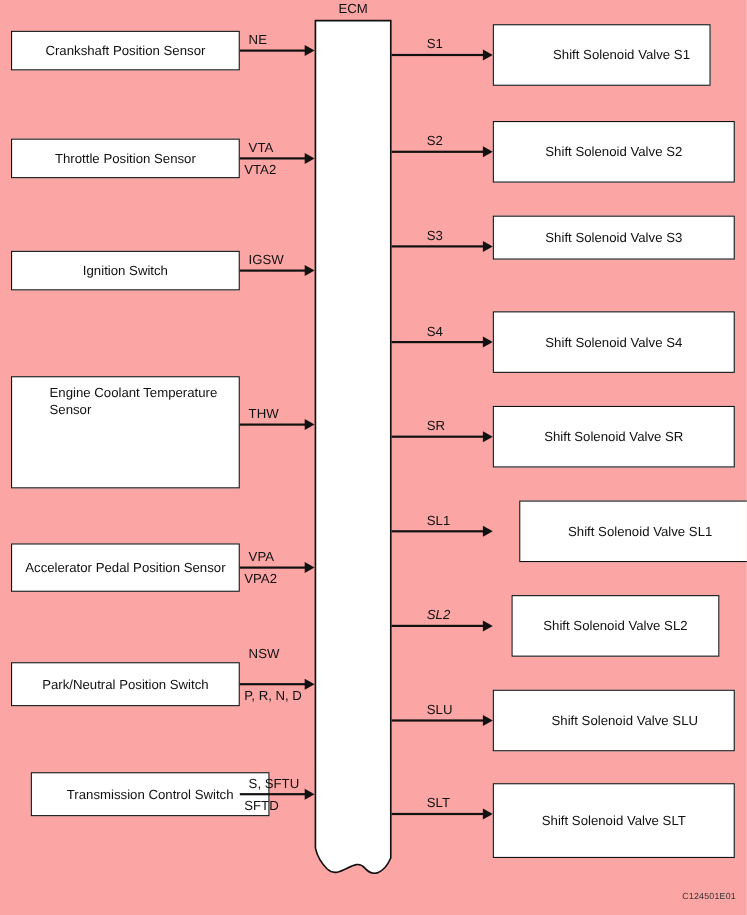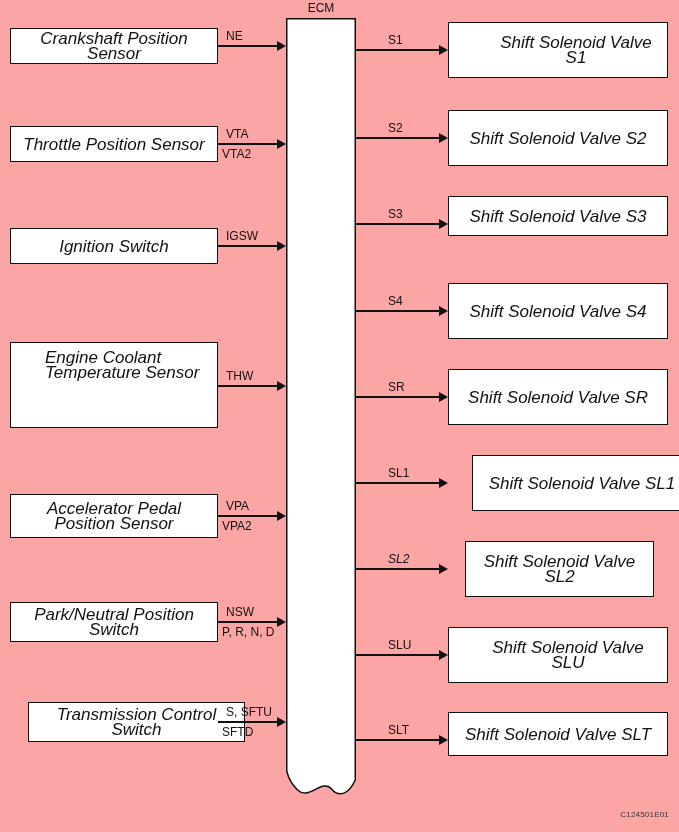--- a/index.html
+++ b/index.html
@@ -21,24 +21,23 @@
     pointer-events: none;
   }
   .box {
     position: absolute;
     border: 1.5px solid #111111;
     background: #ffffff;
     display: flex;
     align-items: center;
     justify-content: center;
     text-align: center;
-    font-size: 17px;
+    font-size: 12px;
     line-height: 15px;
     padding: 2px 8px;
-    font-style: italic;
   }
   .box.top-left {
     align-items: flex-start;
     justify-content: flex-start;
     text-align: left;
     padding: 7px 10px;
   }
   .hline {
     position: absolute;
     height: 1.5px;
@@ -101,51 +100,51 @@
       <div class="hline" style="left: 218px; top: 143px; width: 60px;"></div>
       <div class="arrow" style="left: 277px; top: 139px;"></div>
       <div class="sig" style="left: 226px; top: 127px;">VTA</div>
       <div class="sig" style="left: 222px; top: 147px;">VTA2</div>
       <div class="box" style="left: 10px; top: 228px; width: 208px; height: 36px;">
         <span>Ignition Switch</span>
       </div>
       <div class="hline" style="left: 218px; top: 245px; width: 60px;"></div>
       <div class="arrow" style="left: 277px; top: 241px;"></div>
       <div class="sig" style="left: 226px; top: 229px;">IGSW</div>
-      <div class="box top-left" style="left: 10px; top: 342px; width: 208px; height: 86px; padding-left: 34px;">
+      <div class="box top-left" style="left: 10px; top: 342px; width: 208px; height: 102px; padding-left: 34px;">
         <span>Engine Coolant Temperature Sensor</span>
       </div>
       <div class="hline" style="left: 218px; top: 385px; width: 60px;"></div>
       <div class="arrow" style="left: 277px; top: 381px;"></div>
       <div class="sig" style="left: 226px; top: 369px;">THW</div>
       <div class="box" style="left: 10px; top: 494px; width: 208px; height: 44px;">
         <span>Accelerator Pedal Position Sensor</span>
       </div>
       <div class="hline" style="left: 218px; top: 515px; width: 60px;"></div>
       <div class="arrow" style="left: 277px; top: 511px;"></div>
       <div class="sig" style="left: 226px; top: 499px;">VPA</div>
       <div class="sig" style="left: 222px; top: 519px;">VPA2</div>
       <div class="box" style="left: 10px; top: 602px; width: 208px; height: 40px; justify-content: center;">
         <span>Park/Neutral Position Switch</span>
       </div>
       <div class="hline" style="left: 218px; top: 621px; width: 60px;"></div>
       <div class="arrow" style="left: 277px; top: 617px;"></div>
-      <div class="sig" style="left: 226px; top: 605px;">NSW</div>
+      <div class="sig" style="left: 226px; top: 587px;">NSW</div>
       <div class="sig" style="left: 222px; top: 625px;">P, R, N, D</div>
       <div class="box" style="left: 28px; top: 702px; width: 217px; height: 40px;">
         <span>Transmission Control Switch</span>
       </div>
       <div class="hline" style="left: 218px; top: 721px; width: 60px;"></div>
       <div class="arrow" style="left: 277px; top: 717px;"></div>
       <div class="sig" style="left: 226px; top: 705px;">S, SFTU</div>
       <div class="sig" style="left: 222px; top: 725px;">SFTD</div>
       <div class="hline" style="left: 356px; top: 49px; width: 84px;"></div>
       <div class="arrow" style="left: 439px; top: 45px;"></div>
       <div class="sig" style="left: 388px; top: 33px;">S1</div>
-      <div class="box" style="left: 448px; top: 22px; width: 220px; height: 56px; padding-left: 44px;">
+      <div class="box" style="left: 448px; top: 22px; width: 198px; height: 56px; padding-left: 44px;">
         <span>Shift Solenoid Valve S1</span>
       </div>
       <div class="hline" style="left: 356px; top: 137px; width: 84px;"></div>
       <div class="arrow" style="left: 439px; top: 133px;"></div>
       <div class="sig" style="left: 388px; top: 121px;">S2</div>
       <div class="box" style="left: 448px; top: 110px; width: 220px; height: 56px;">
         <span>Shift Solenoid Valve S2</span>
       </div>
       <div class="hline" style="left: 356px; top: 223px; width: 84px;"></div>
       <div class="arrow" style="left: 439px; top: 219px;"></div>
@@ -179,19 +178,19 @@
       </div>
       <div class="hline" style="left: 356px; top: 654px; width: 84px;"></div>
       <div class="arrow" style="left: 439px; top: 650px;"></div>
       <div class="sig" style="left: 388px; top: 638px;">SLU</div>
       <div class="box" style="left: 448px; top: 627px; width: 220px; height: 56px; padding-left: 28px;">
         <span>Shift Solenoid Valve SLU</span>
       </div>
       <div class="hline" style="left: 356px; top: 739px; width: 84px;"></div>
       <div class="arrow" style="left: 439px; top: 735px;"></div>
       <div class="sig" style="left: 388px; top: 723px;">SLT</div>
-      <div class="box" style="left: 448px; top: 712px; width: 220px; height: 44px;">
+      <div class="box" style="left: 448px; top: 712px; width: 220px; height: 68px;">
         <span>Shift Solenoid Valve SLT</span>
       </div>
     </div>
 
   <div id="figure-code">C124501E01</div>
 </div>
 
 </body></html>

